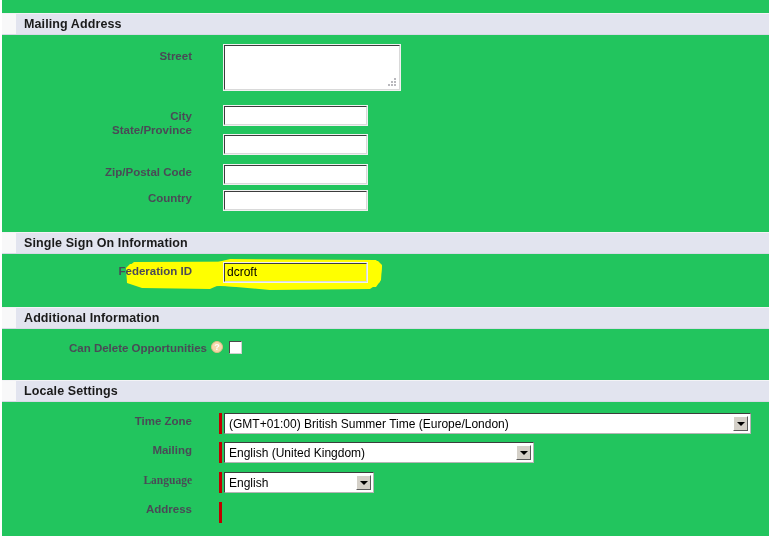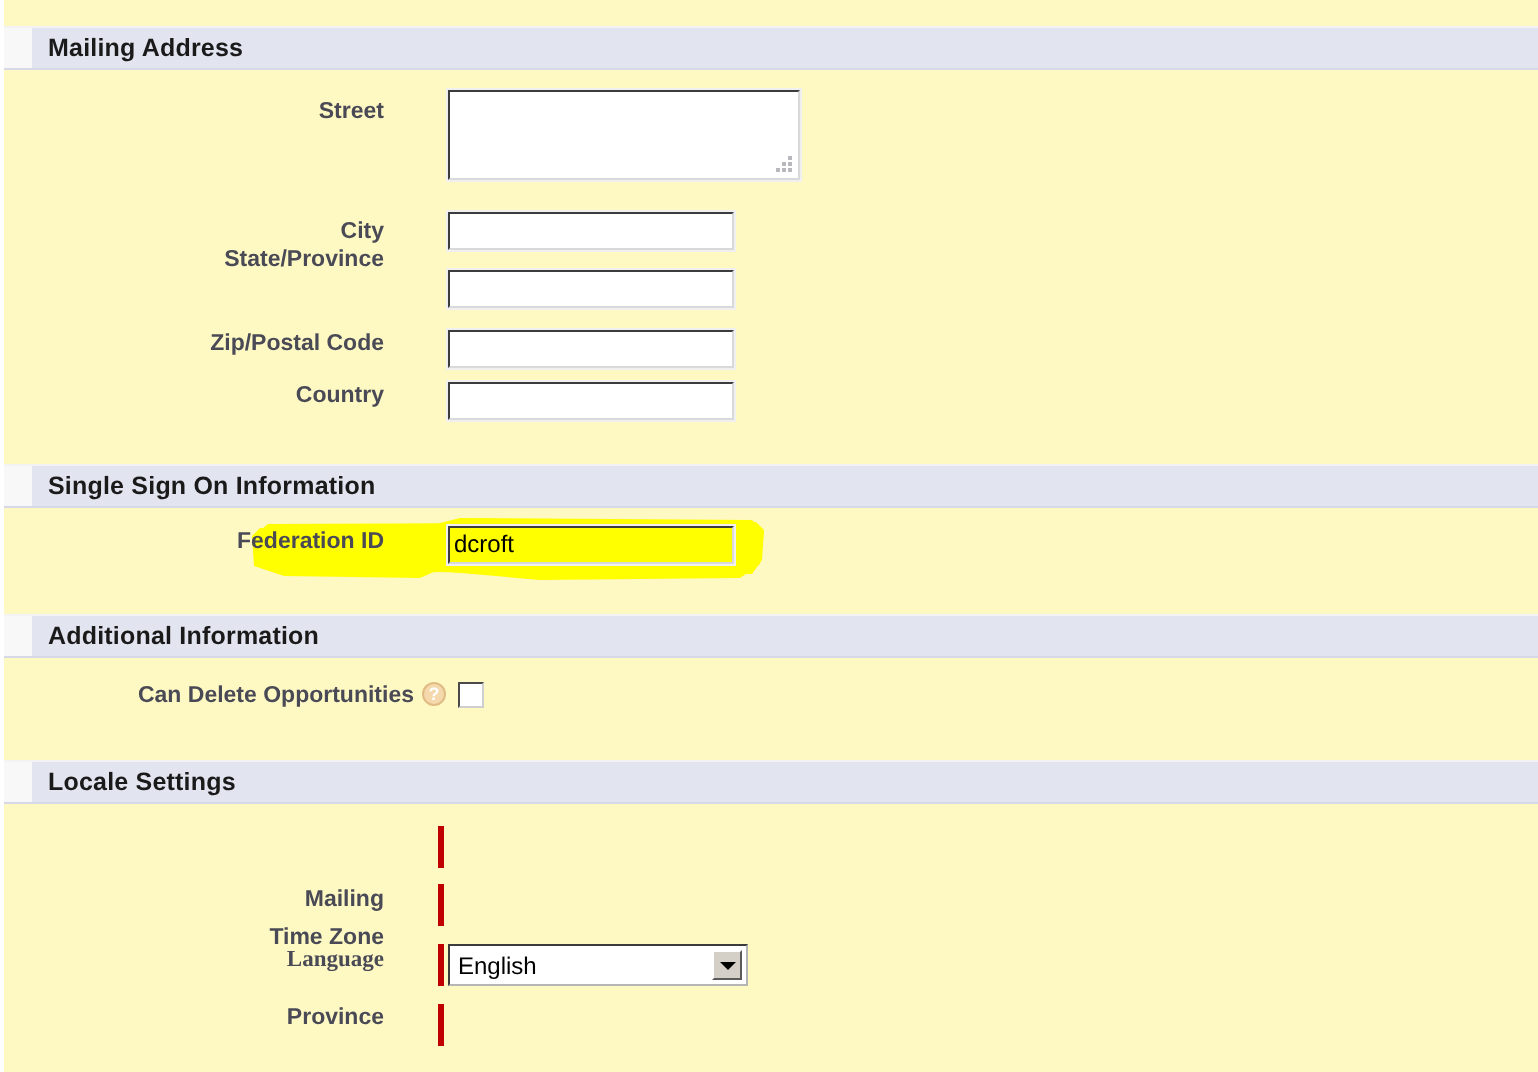--- a/index.html
+++ b/index.html
@@ -13,21 +13,21 @@
     font-family: "Liberation Sans", sans-serif;
     font-size: 12px;
     color: #222222;
     overflow: hidden;
     position: relative;
   }
   .page {
     position: relative;
     width: 769px;
     height: 536px;
-    background: #fef9c3;
+    background: #22c55e;
     box-sizing: border-box;
     border-left: 2px solid #ffffff;
   }
 
   
   .section-header {
     position: absolute;
     left: 0;
     width: 769px;
     height: 22px;
@@ -254,29 +254,37 @@
 
   <div class="field-label" style="left:50px; top:342px; width:155px;">Can Delete Opportunities</div>
   <div class="help-icon" style="left:209px; top:341px;">?</div>
   <div class="cbox" style="left:227px; top:341px;"></div>
 
   <div class="section-header" style="top:380px;">
     <div class="bar-accent"></div>
     <div class="section-title">Locale Settings</div>
   </div>
 
-  <div class="field-label" style="left:60px; top:415px; width:130px;margin-top:48px;">Time Zone</div>
+  <div class="field-label" style="left:60px; top:415px; width:130px;">Time Zone</div>
   <div class="req-bar" style="left:217px; top:413px; height:21px;"></div>
+  <div class="sel" style="left:222px; top:413px; width:527px; height:21px;">
+    <span class="sel-text">(GMT+01:00) British Summer Time (Europe/London)</span>
+    <span class="sel-btn"></span>
+  </div>
 
   <div class="field-label" style="left:60px; top:444px; width:130px;">Mailing</div>
   <div class="req-bar" style="left:217px; top:442px; height:21px;"></div>
+  <div class="sel" style="left:222px; top:442px; width:310px; height:21px;">
+    <span class="sel-text">English (United Kingdom)</span>
+    <span class="sel-btn"></span>
+  </div>
 
   <div class="field-label" style="left:60px; top:474px; width:130px;font-family:Liberation Serif, serif;">Language</div>
   <div class="req-bar" style="left:217px; top:472px; height:21px;"></div>
   <div class="sel" style="left:222px; top:472px; width:150px; height:21px;">
     <span class="sel-text">English</span>
     <span class="sel-btn"></span>
   </div>
 
-  <div class="field-label" style="left:60px; top:503px; width:130px;">Province</div>
+  <div class="field-label" style="left:60px; top:503px; width:130px;">Address</div>
   <div class="req-bar" style="left:217px; top:502px; height:21px;"></div>
 
 </div>
 
 </body></html>

